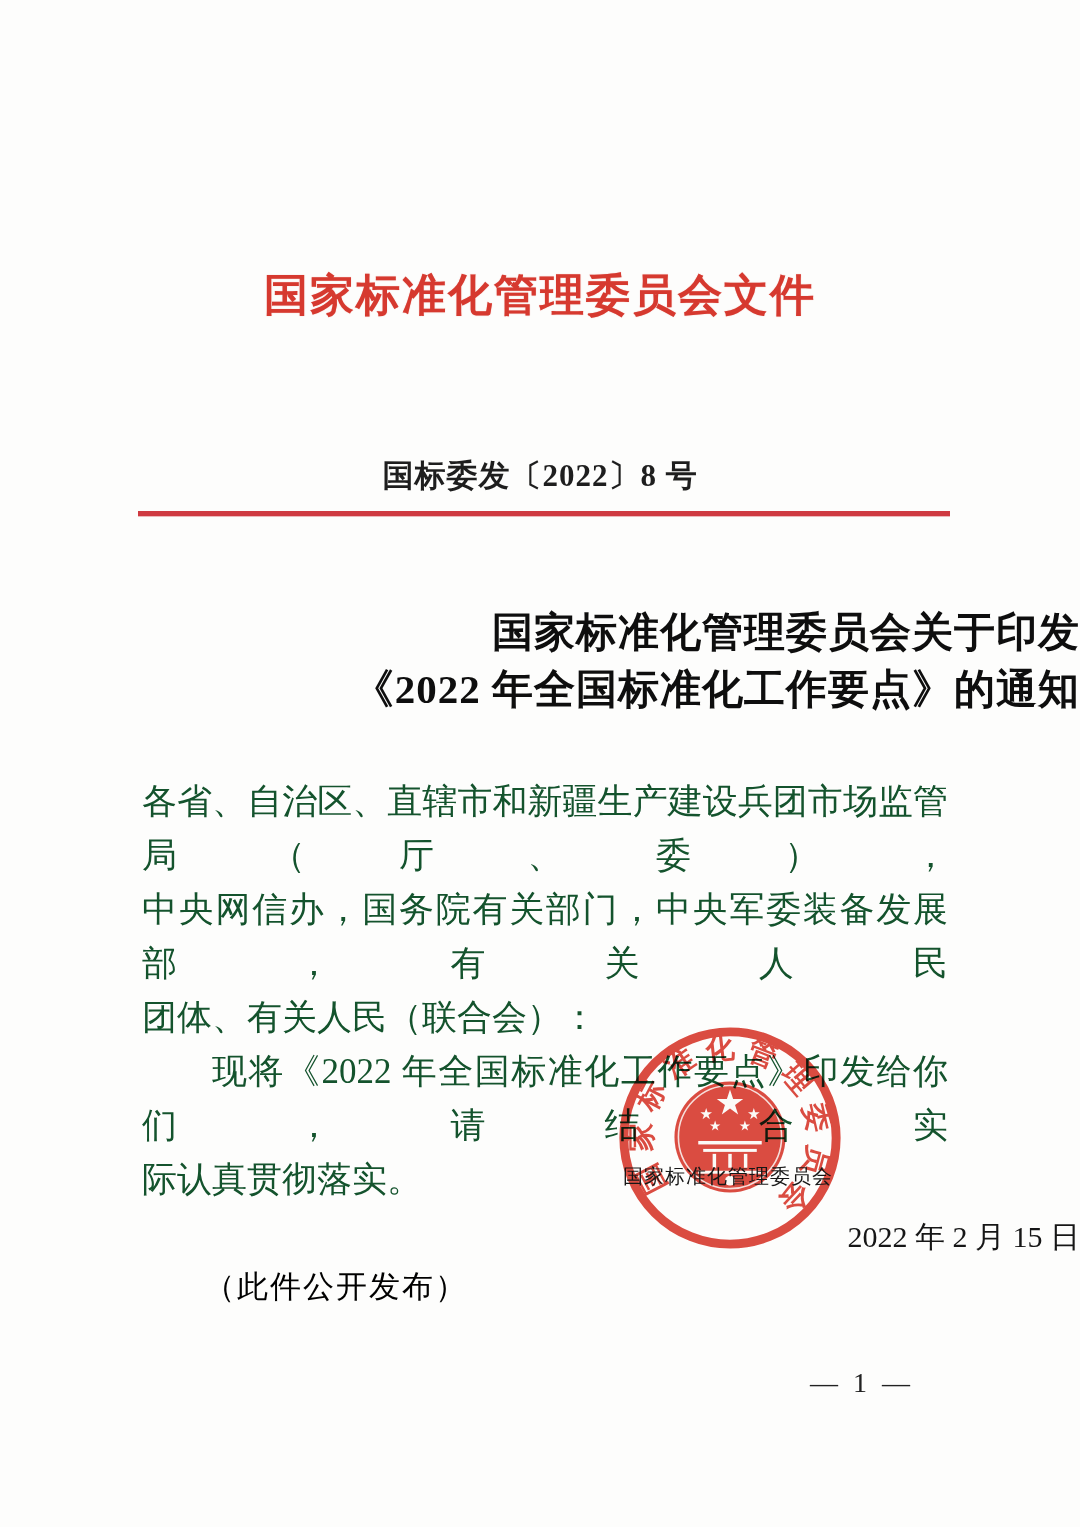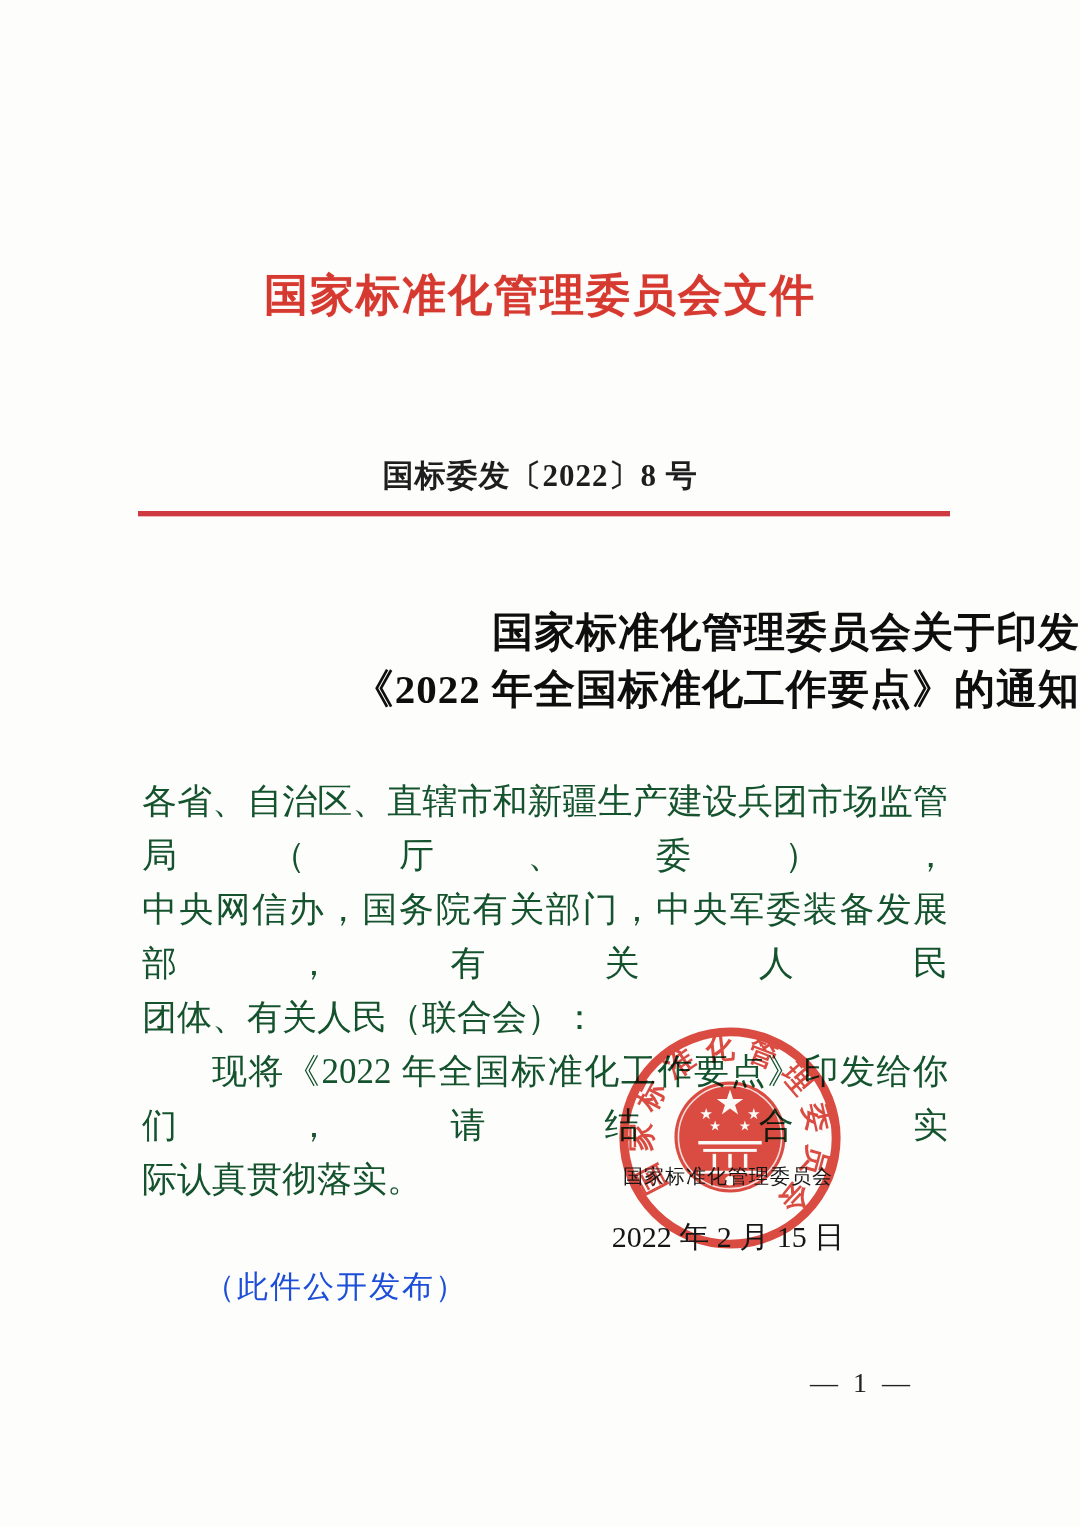--- a/index.html
+++ b/index.html
@@ -122,32 +122,32 @@
     color: #161616;
     letter-spacing: 1px;
     z-index: 3;
   }
 
   .doc-date {
     position: absolute;
     top: 1217px;
     left: 376px;
     width: 704px;
-    text-align: center;
+    text-align: right;
     font-size: 30px;
     color: #161616;
     z-index: 3;
   }
 
   .public-note {
     position: absolute;
     top: 1266px;
     left: 204px;
     font-size: 31px;
-    color: #1d4ed8;
+    color: #000000;
     letter-spacing: 2px;
     text-align: right;
   }
 
   .page-number {
     position: absolute;
     top: 1367px;
     left: 810px;
     font-size: 28px;
     color: #222;

